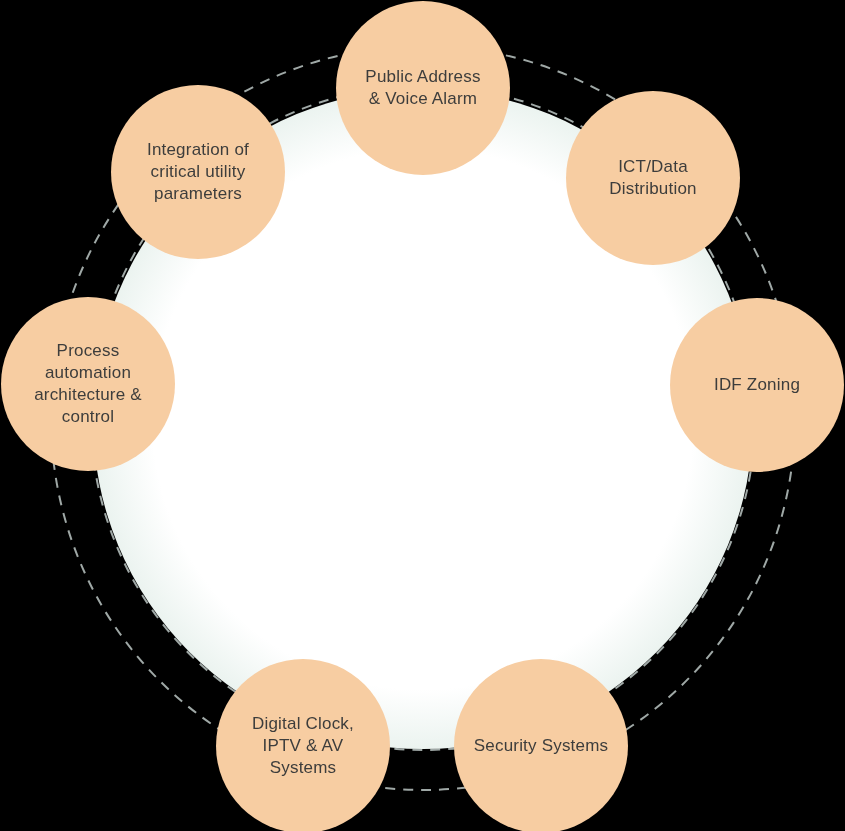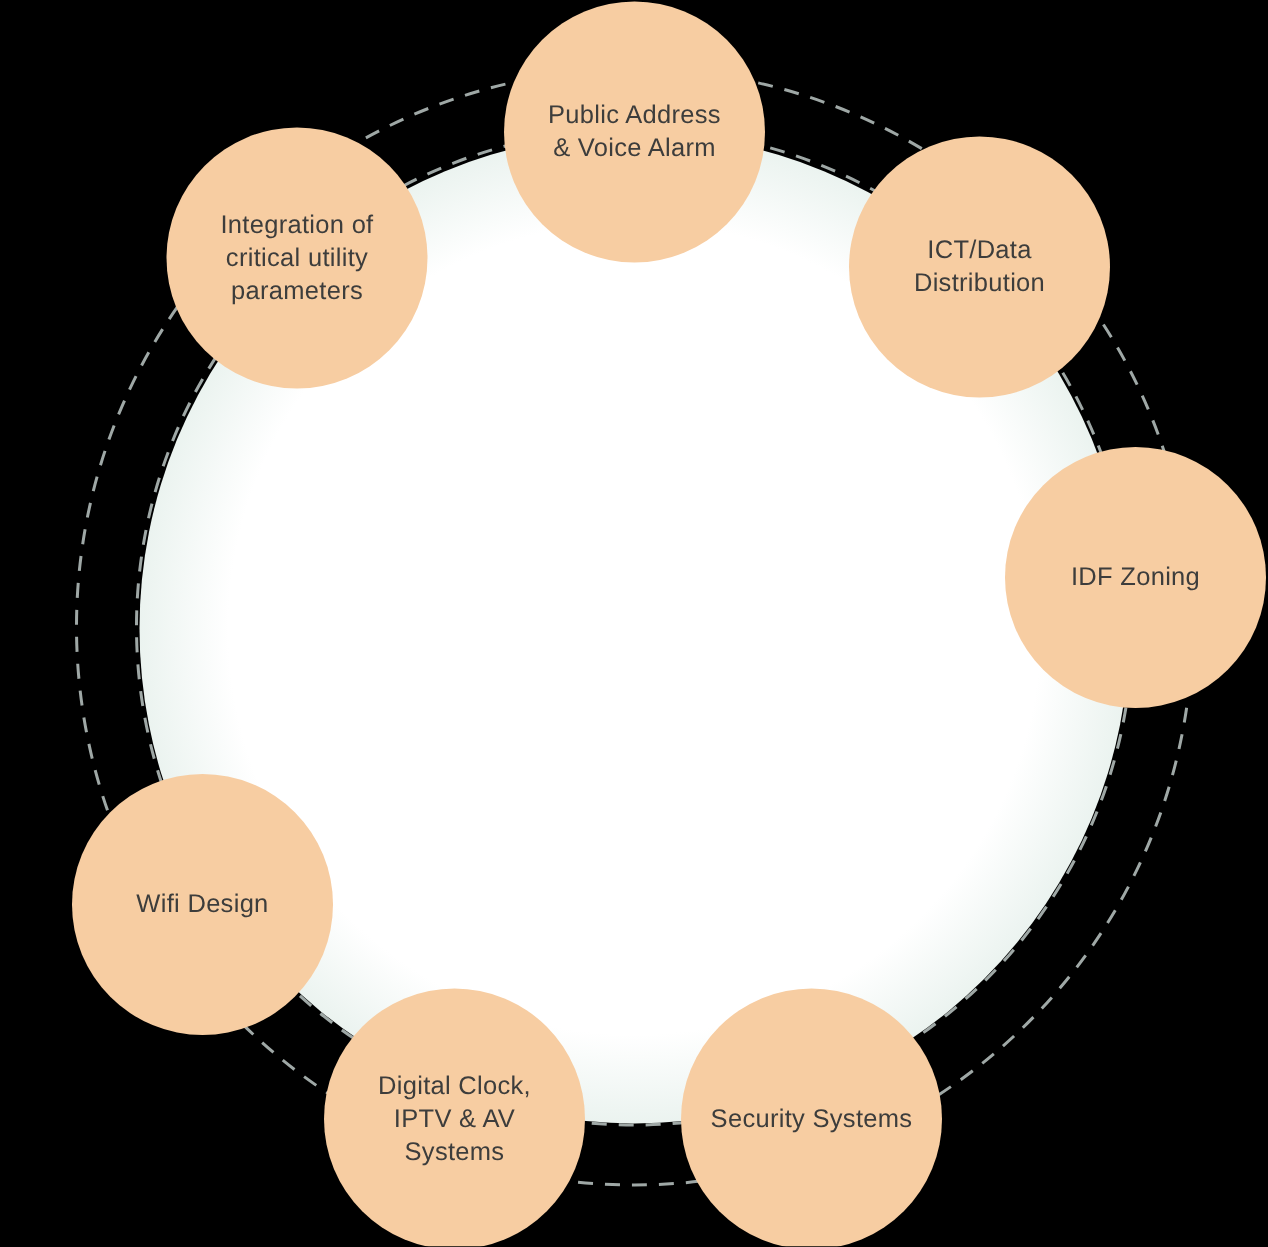--- a/index.html
+++ b/index.html
@@ -106,24 +106,27 @@
   <div class="node" style="left:454px;top:659px;">
     <span>Security Systems</span>
   </div>
 
   <div class="node" style="left:216px;top:659px;">
     <span>Digital Clock,
 IPTV &amp; AV
 Systems</span>
   </div>
 
-  <div class="node" style="left:48px;top:516px;">
-    <span>Wifi Design</span>
+
+  <div class="node" style="left:1px;top:297px;">
+    <span>Process
+automation
+architecture &amp;
+control</span>
   </div>
-
 
   <div class="node" style="left:111px;top:85px;">
     <span>Integration of
 critical utility
 parameters</span>
   </div>
 
 </div>
 
 </body></html>

